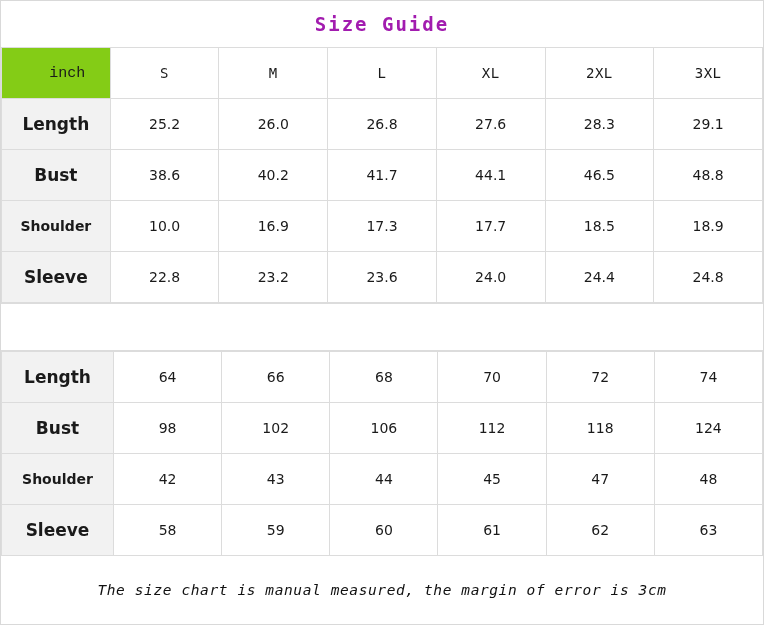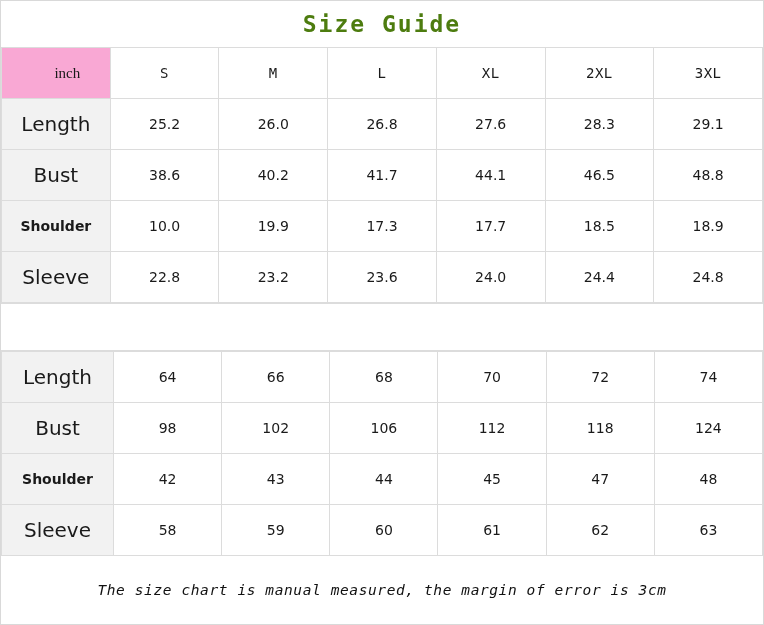--- a/index.html
+++ b/index.html
@@ -20,55 +20,56 @@
     box-sizing: border-box;
     border: 1px solid #d9d9d9;
     background: #ffffff;
     display: flex;
     flex-direction: column;
   }
   .title {
     height: 46px;
     line-height: 46px;
     text-align: center;
-    font-size: 23px;
+    font-size: 19px;
     font-weight: bold;
     letter-spacing: 2px;
-    color: #4d7c0f;
+    color: #a21caf;
     font-family: "DejaVu Sans Mono", monospace;
     background: #ffffff;
   }
   table.size-table {
     border-collapse: collapse;
     width: 100%;
     table-layout: fixed;
   }
   table.size-table td {
     border: 1px solid #dcdcdc;
     height: 48px;
     text-align: center;
     vertical-align: middle;
     font-size: 14px;
     color: #1a1a1a;
     font-family: "DejaVu Sans", sans-serif;
   }
   table.size-table td.rowhead {
     background: #f2f2f2;
     width: 109px;
-    font-size: 20px;
+    font-size: 17px;
     font-family: "DejaVu Sans", sans-serif;
+    font-weight: bold;
   }
   table.size-table td.rowhead.small {
     font-size: 14px;
     font-weight: bold;
   }
   table.size-table td.unit {
-    background: #f9a8d4;
+    background: #84cc16;
     font-size: 15px;
-    font-family: Liberation Serif, serif;
+    font-family: Liberation Mono, monospace;
     padding-left: 24px;
   }
   table.size-table tr.header-row td.colhead {
     font-family: "DejaVu Sans Mono", monospace;
     font-size: 14px;
     letter-spacing: 0.5px;
   }
   table.size-table td.val {
     font-family: "DejaVu Sans", sans-serif;
     font-size: 14px;
@@ -130,21 +131,21 @@
           <td class="val">38.6</td>
           <td class="val">40.2</td>
           <td class="val">41.7</td>
           <td class="val">44.1</td>
           <td class="val">46.5</td>
           <td class="val">48.8</td>
         </tr>
         <tr>
           <td class="rowhead small">Shoulder</td>
           <td class="val">10.0</td>
-          <td class="val">19.9</td>
+          <td class="val">16.9</td>
           <td class="val">17.3</td>
           <td class="val">17.7</td>
           <td class="val">18.5</td>
           <td class="val">18.9</td>
         </tr>
         <tr>
           <td class="rowhead">Sleeve</td>
           <td class="val">22.8</td>
           <td class="val">23.2</td>
           <td class="val">23.6</td>

